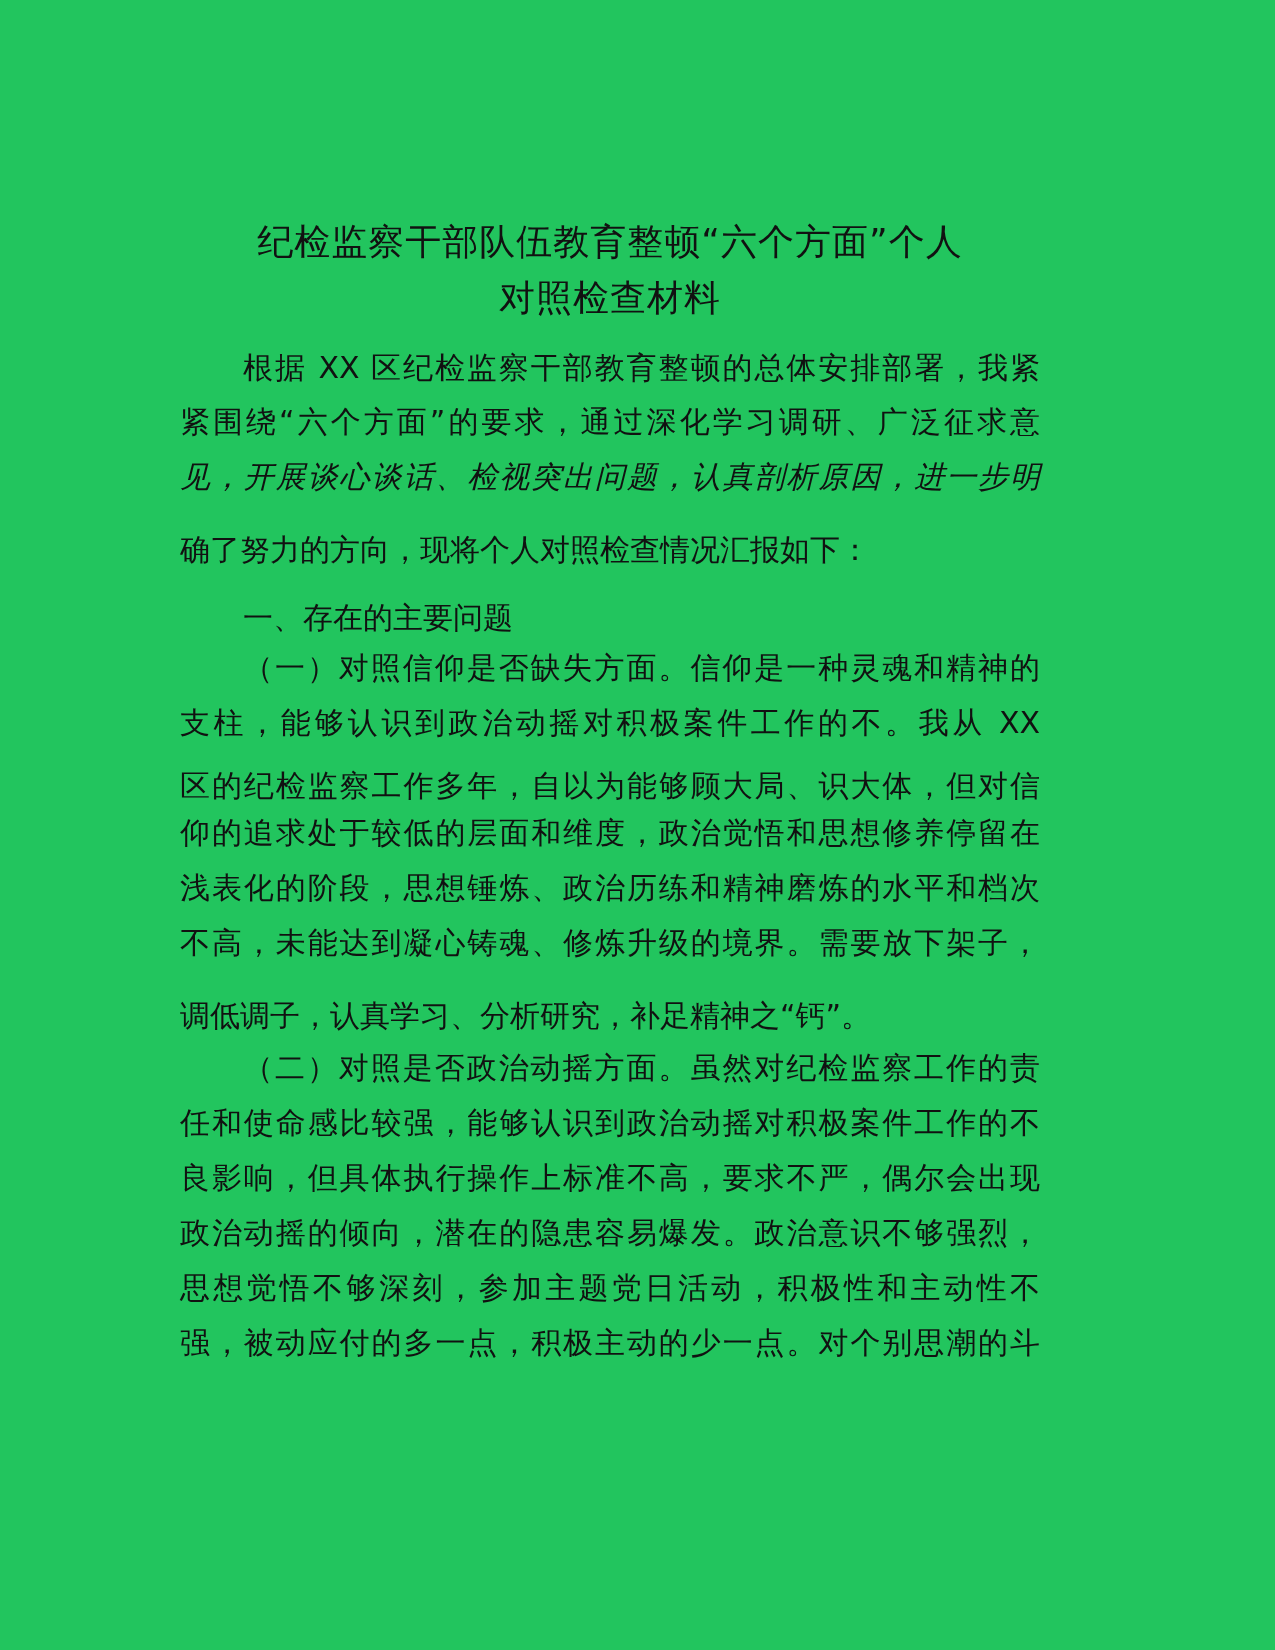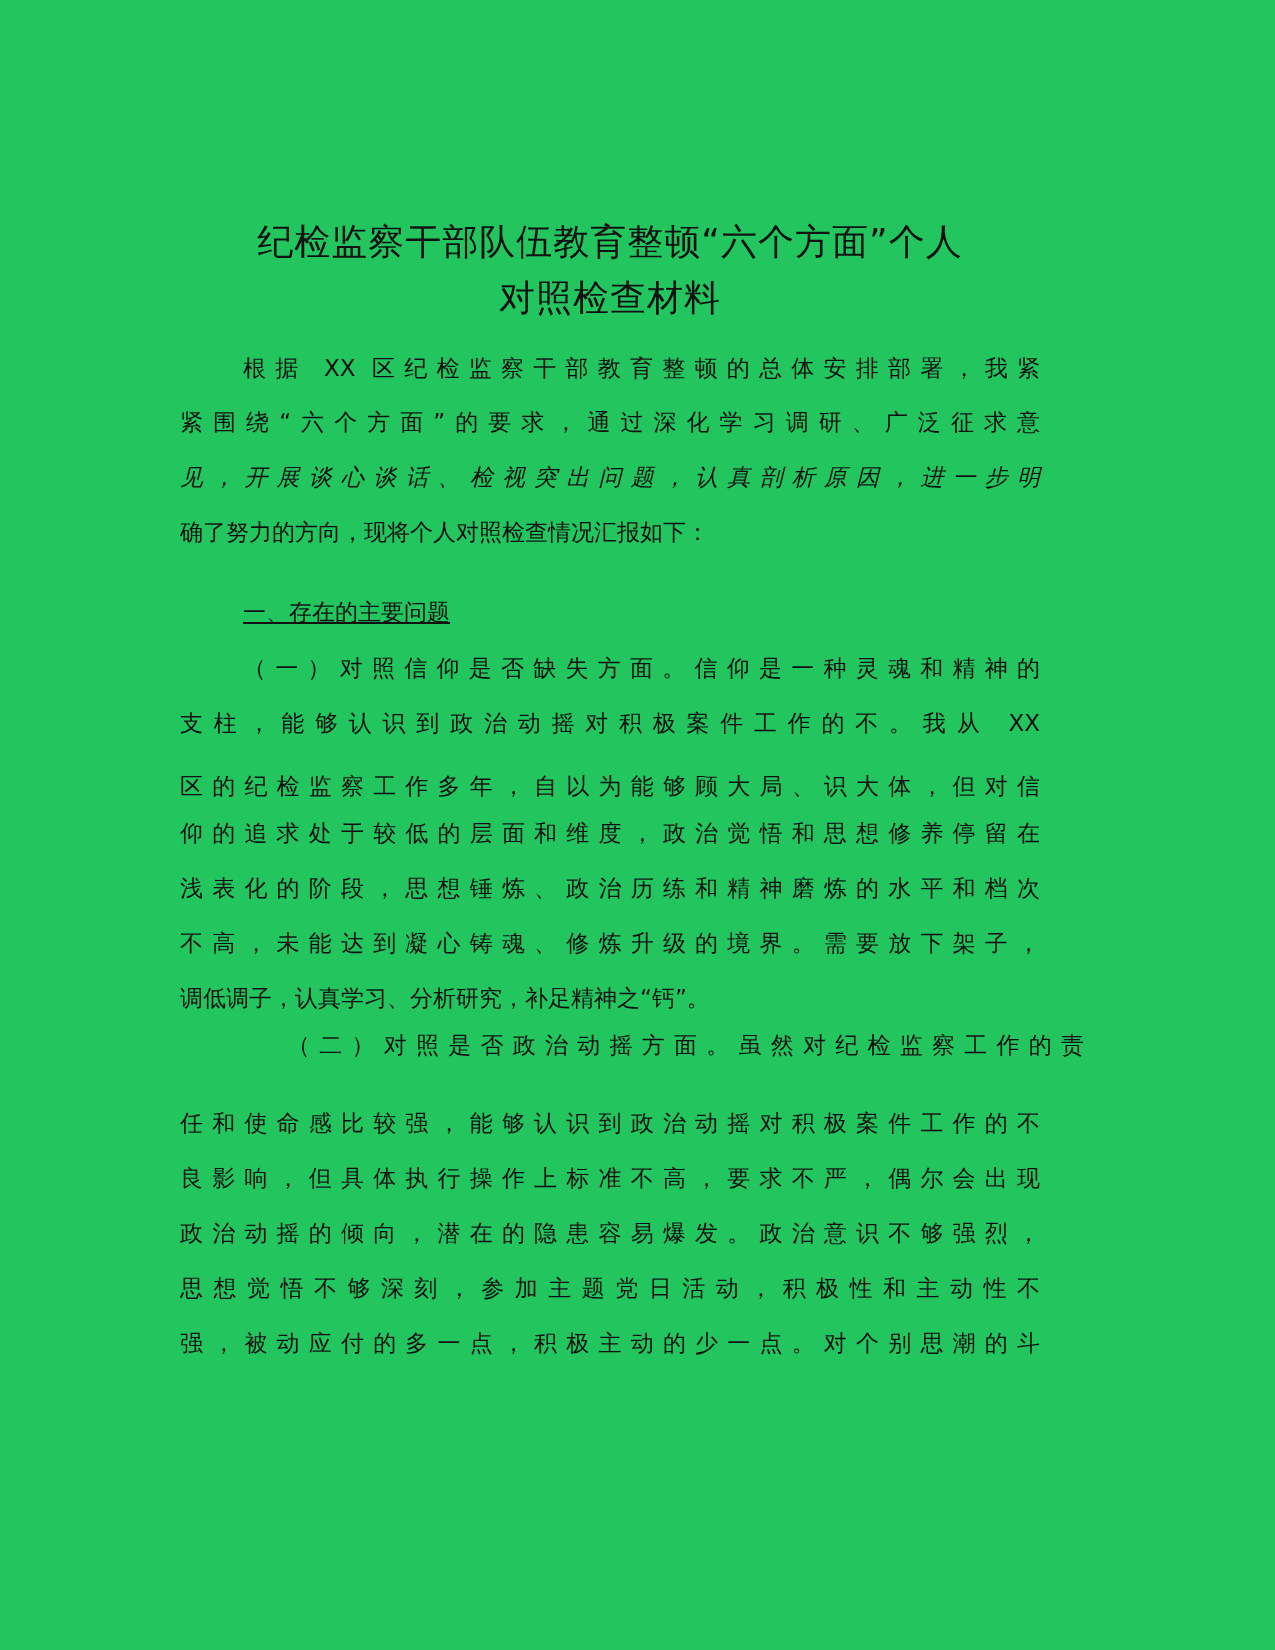--- a/index.html
+++ b/index.html
@@ -33,59 +33,60 @@
       letter-spacing: 1px;
       white-space: nowrap;
       color: #111;
     }
     .title.l1 { top: 212px; }
     .title.l2 { top: 268px; }
     .line {
       position: absolute;
       left: 180px;
       width: 860px;
-      font-size: 23px;
+      font-size: 30px;
       line-height: 40px;
       height: 40px;
       white-space: nowrap;
       text-align: justify;
       text-align-last: justify;
       color: #111;
     }
     .line.indent {
       left: 243px;
       width: 797px;
     }
     .line.last {
       text-align-last: left;
+      margin-top: 18px;
     }
   </style>
 </head>
 <body>
 
 <div class="page">
 
   <div class="title l1">纪检监察干部队伍教育整顿“六个方面”个人</div>
   <div class="title l2">对照检查材料</div>
 
   <div class="line indent" style="top:348px;">根据 XX 区纪检监察干部教育整顿的总体安排部署，我紧</div>
   <div class="line" style="top:402px;">紧围绕“六个方面”的要求，通过深化学习调研、广泛征求意</div>
   <div class="line" style="top:457px;font-style:italic;">见，开展谈心谈话、检视突出问题，认真剖析原因，进一步明</div>
   <div class="line last" style="top:512px;">确了努力的方向，现将个人对照检查情况汇报如下：</div>
 
-  <div class="line indent last" style="top:592px;text-decoration:underline;">一、存在的主要问题</div>
+  <div class="line indent last" style="top:580px;">一、存在的主要问题</div>
 
   <div class="line indent" style="top:648px;">（一）对照信仰是否缺失方面。信仰是一种灵魂和精神的</div>
   <div class="line" style="top:703px;">支柱，能够认识到政治动摇对积极案件工作的不。我从 XX</div>
   <div class="line" style="top:766px;">区的纪检监察工作多年，自以为能够顾大局、识大体，但对信</div>
   <div class="line" style="top:813px;">仰的追求处于较低的层面和维度，政治觉悟和思想修养停留在</div>
   <div class="line" style="top:868px;">浅表化的阶段，思想锤炼、政治历练和精神磨炼的水平和档次</div>
   <div class="line" style="top:923px;">不高，未能达到凝心铸魂、修炼升级的境界。需要放下架子，</div>
   <div class="line last" style="top:978px;">调低调子，认真学习、分析研究，补足精神之“钙”。</div>
 
-  <div class="line indent" style="top:1025px;margin-left:44px;">（二）对照是否政治动摇方面。虽然对纪检监察工作的责</div>
+  <div class="line indent" style="top:1048px;">（二）对照是否政治动摇方面。虽然对纪检监察工作的责</div>
   <div class="line" style="top:1103px;">任和使命感比较强，能够认识到政治动摇对积极案件工作的不</div>
   <div class="line" style="top:1158px;">良影响，但具体执行操作上标准不高，要求不严，偶尔会出现</div>
   <div class="line" style="top:1213px;">政治动摇的倾向，潜在的隐患容易爆发。政治意识不够强烈，</div>
   <div class="line" style="top:1268px;">思想觉悟不够深刻，参加主题党日活动，积极性和主动性不</div>
   <div class="line" style="top:1323px;">强，被动应付的多一点，积极主动的少一点。对个别思潮的斗</div>
 
 </div>
 
 </body></html>

